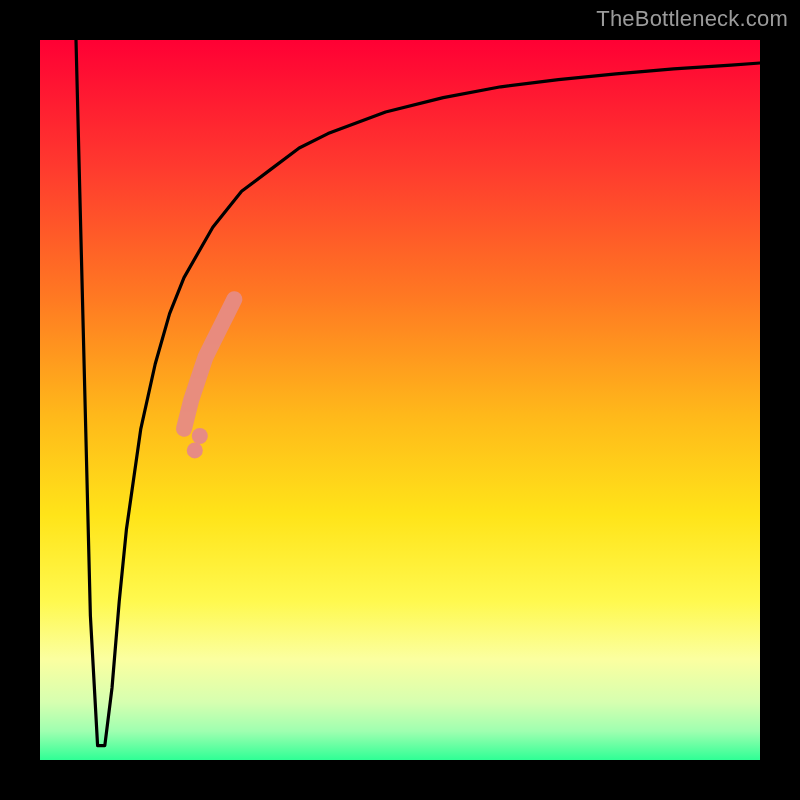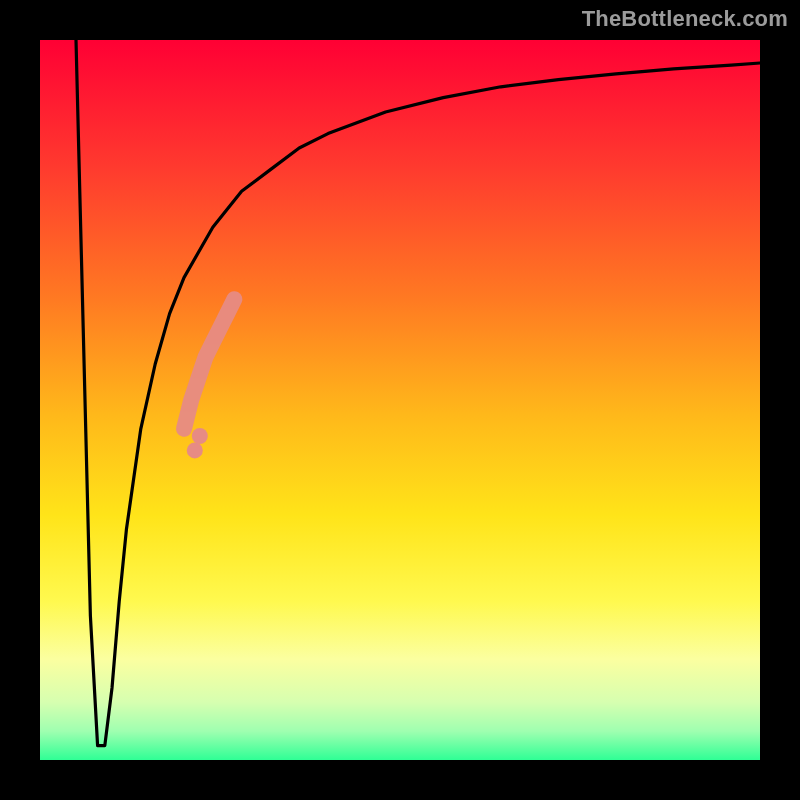--- a/index.html
+++ b/index.html
@@ -37,21 +37,21 @@
       #9fffb0 96%,
       #2fff95 100%
     );
   }
   .watermark {
     position: absolute;
     top: 6px;
     right: 12px;
     color: #9b9b9b;
     font-size: 22px;
-    font-weight: 700;
+    font-weight: 400;
     letter-spacing: 0.2px;
     user-select: none;
   }
   svg.overlay {
     position: absolute;
     left: 0;
     top: 0;
     width: 720px;
     height: 720px;
     overflow: visible;

